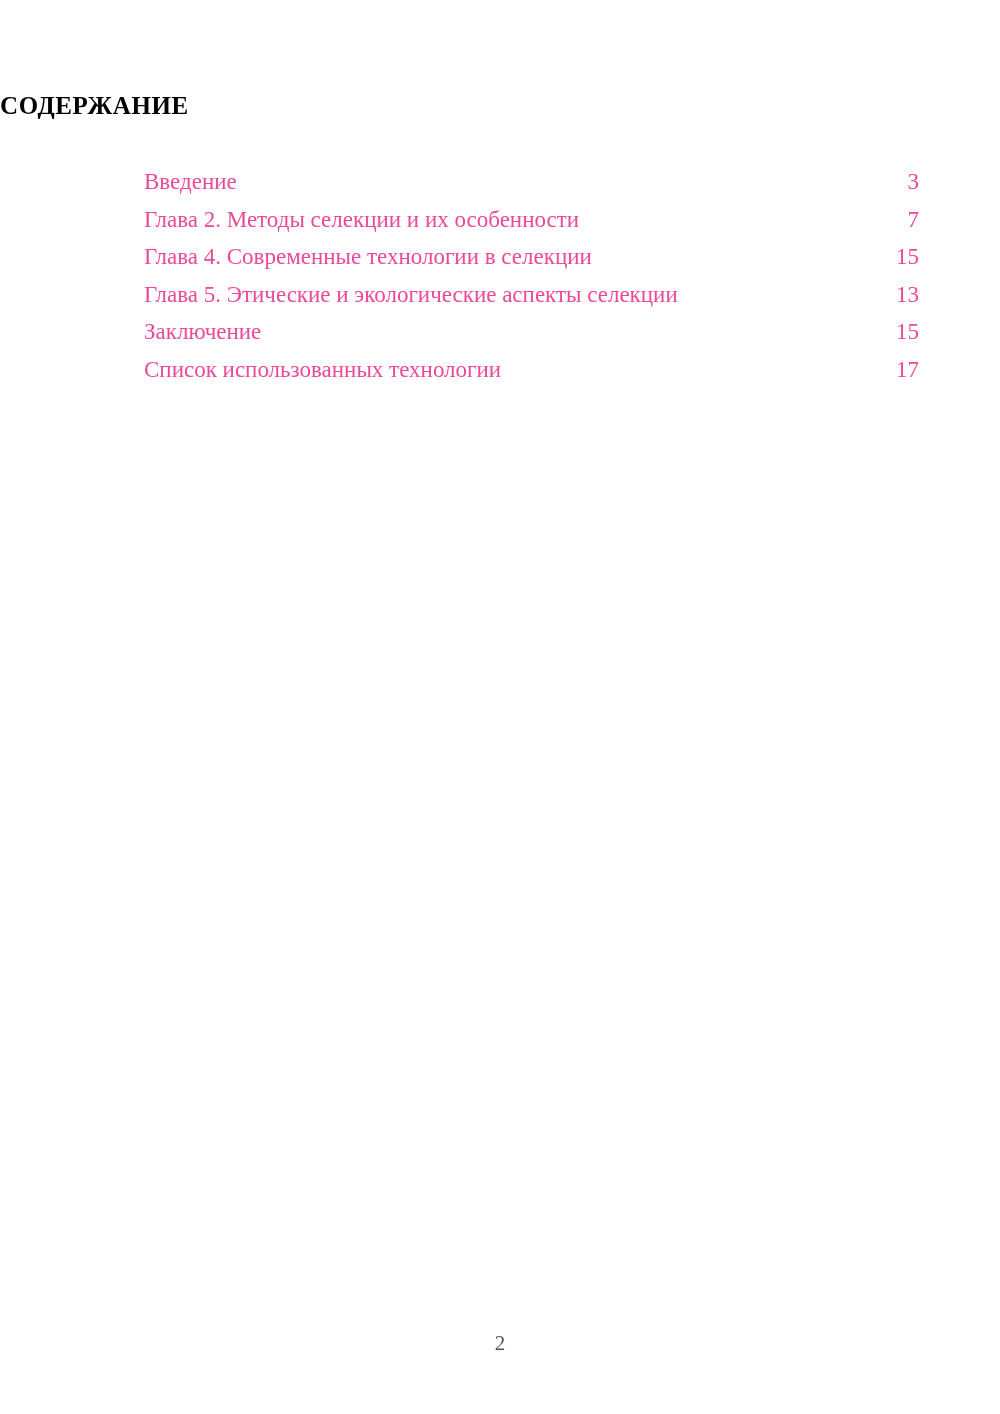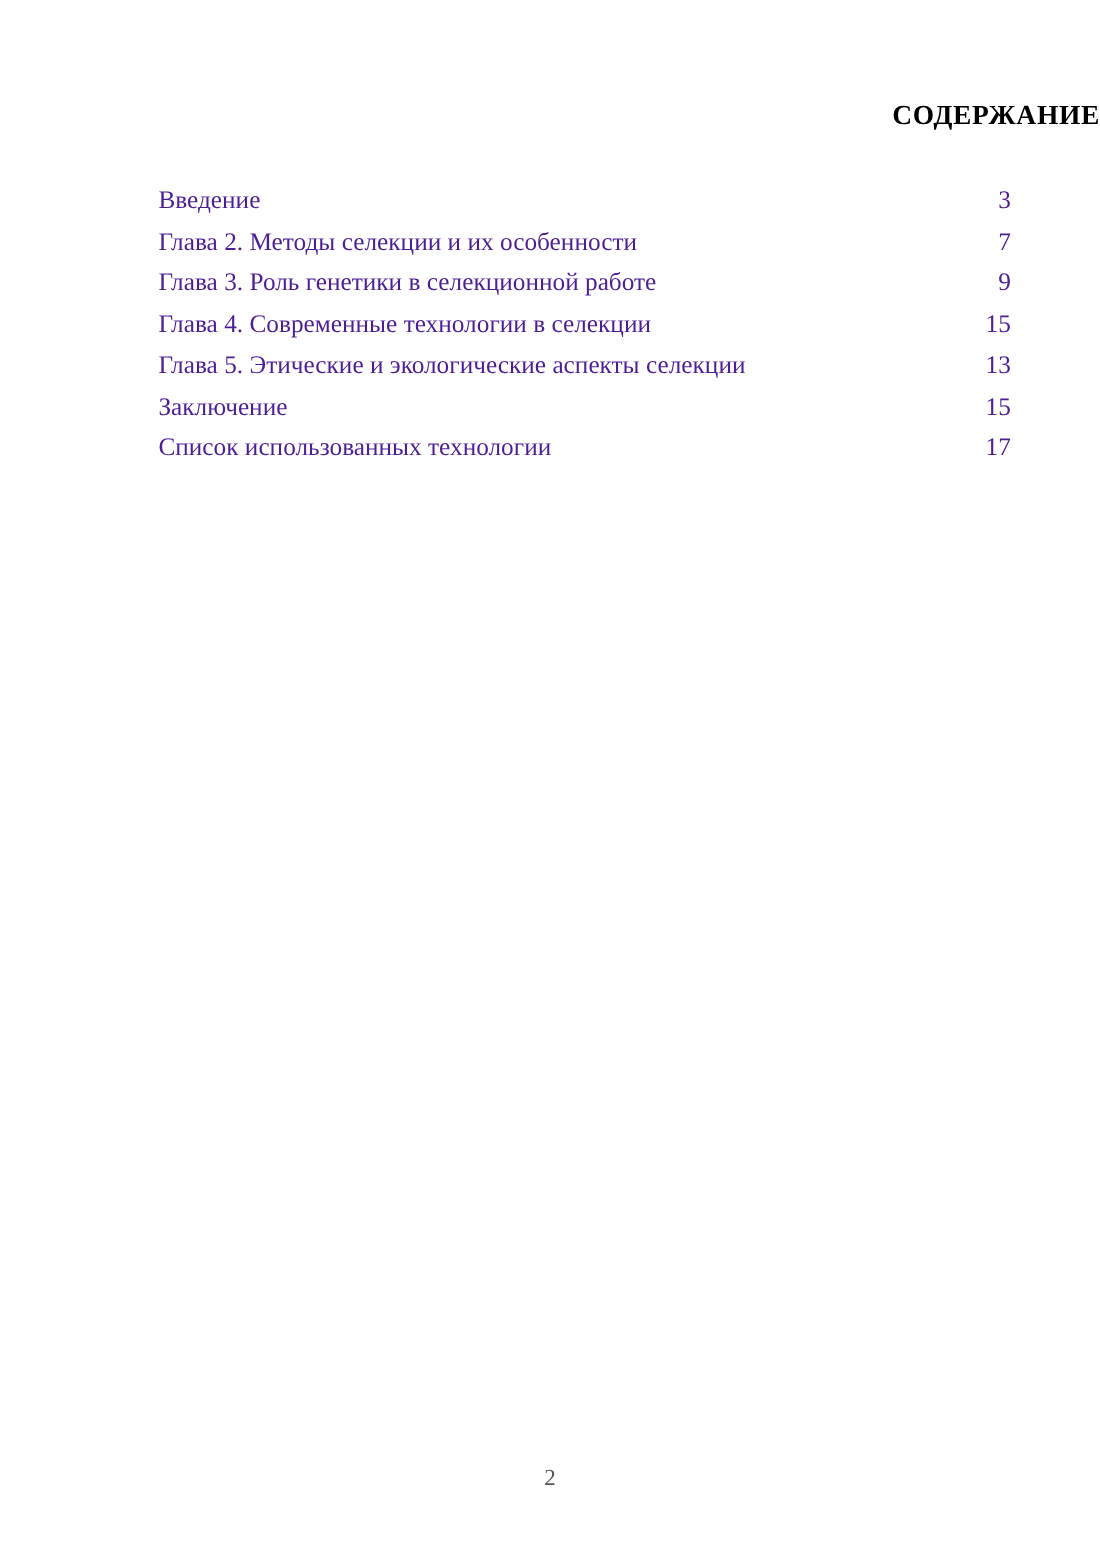--- a/index.html
+++ b/index.html
@@ -16,39 +16,39 @@
     font-family: "Liberation Serif", "DejaVu Serif", serif;
     color: #1a1a1a;
     box-sizing: border-box;
     overflow: hidden;
   }
   .doc-title {
     position: absolute;
     top: 92px;
     left: 0;
     width: 100%;
-    text-align: right;
+    text-align: left;
     font-size: 25px;
     font-weight: bold;
     letter-spacing: 0.6px;
     color: #000000;
   }
   .toc {
     position: absolute;
     top: 163px;
     left: 144px;
     width: 775px;
   }
   .toc-row {
     display: flex;
     align-items: baseline;
     justify-content: space-between;
     font-size: 23px;
     line-height: 37.5px;
-    color: #4c1d95;
+    color: #ec4899;
   }
   .toc-label {
     white-space: nowrap;
   }
   .toc-page {
     white-space: nowrap;
     text-align: right;
     min-width: 26px;
   }
   .page-number {
@@ -74,24 +74,20 @@
       <span class="toc-label">Введение</span>
       <span class="toc-page">3</span>
     </div>
 
 
     <div class="toc-row">
       <span class="toc-label">Глава 2. Методы селекции и их особенности</span>
       <span class="toc-page">7</span>
     </div>
 
-    <div class="toc-row">
-      <span class="toc-label">Глава 3. Роль генетики в селекционной работе</span>
-      <span class="toc-page">9</span>
-    </div>
 
     <div class="toc-row">
       <span class="toc-label">Глава 4. Современные технологии в селекции</span>
       <span class="toc-page">15</span>
     </div>
 
     <div class="toc-row">
       <span class="toc-label">Глава 5. Этические и экологические аспекты селекции</span>
       <span class="toc-page">13</span>
     </div>

